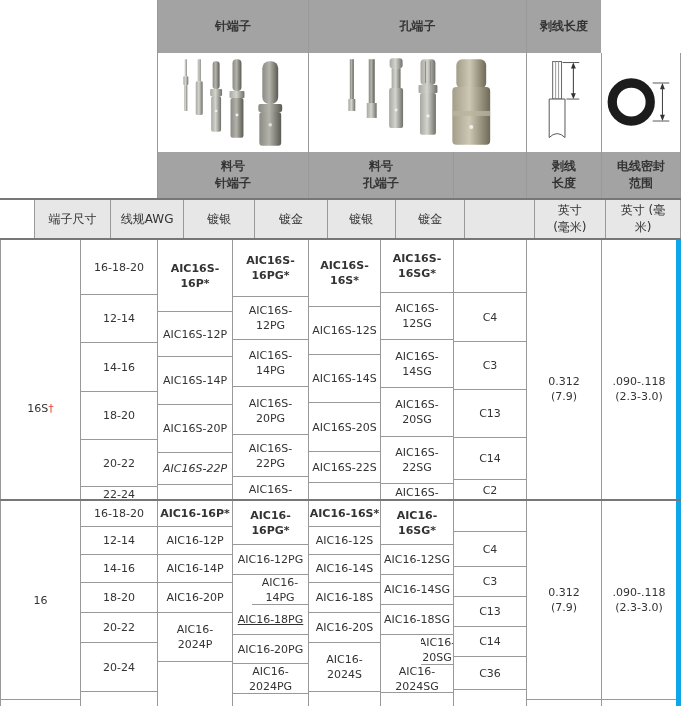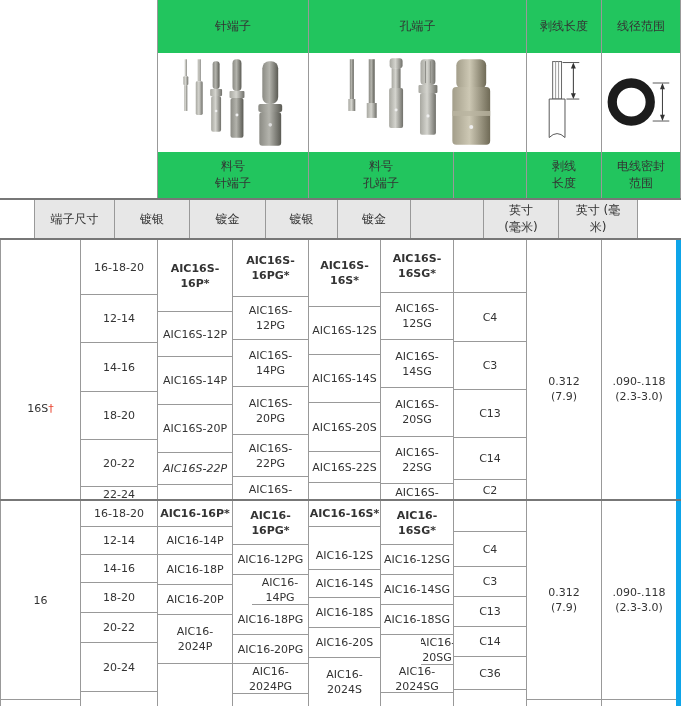--- a/index.html
+++ b/index.html
@@ -1,21 +1,21 @@
 <!DOCTYPE html>
 <html><head>
 <meta charset="utf-8">
 <style>
   html,body{margin:0;padding:0;background:#fff;}
   .page{position:relative;width:681px;height:706px;background:#fff;overflow:hidden;
         font-family:"DejaVu Sans",sans-serif;color:#333;}
   .hrow{display:flex;width:681px;box-sizing:border-box;}
   .hcell{box-sizing:border-box;display:flex;align-items:center;justify-content:center;
          text-align:center;white-space:pre-line;font-size:12px;line-height:17px;}
-  .gray{background:#22c55e;border-left:1px solid #999;}
+  .gray{background:#a3a3a3;border-left:1px solid #999;font-weight:bold;}
   .white{background:#fff;border-left:1px solid #999;}
   .blank{background:#fff;border:none;}
   .last{border-right:1px solid #999;}
   .rowA{height:53px;}
   .rowB{height:99px;}
   .rowC{height:46px;}
   .rowD{height:42px;border-top:2px solid #777;border-bottom:2px solid #777;}
   .rowD .hcell{background:#e7e7e7;border-left:1px solid #999;}
   .rowD .hcell.first{border-left:1px solid #999;margin-left:34px;}
   
@@ -40,21 +40,20 @@
 </head>
 <body>
 
 <div class="page">
 
   <div class="hrow rowA">
     <div class="hcell blank wA0"></div>
     <div class="hcell gray wA1">针端子</div>
     <div class="hcell gray wA2">孔端子</div>
     <div class="hcell gray wA3">剥线长度</div>
-    <div class="hcell gray wA4 last">线径范围</div>
   </div>
 
   <div class="hrow rowB">
     <div class="hcell blank wA0"></div>
     <div class="hcell white wA1">
       <svg width="151" height="99" viewBox="0 0 151 99">
         <defs>
           <linearGradient id="gsil" x1="0" y1="0" x2="1" y2="0">
             <stop offset="0" stop-color="#a8a8a1"></stop>
               <stop offset="0.45" stop-color="#d4d4ce"></stop>
@@ -145,20 +144,21 @@
 孔端子</div>
     <div class="hcell gray wC3"></div>
     <div class="hcell gray wC4">剥线
 长度</div>
     <div class="hcell gray wC5 last">电线密封
 范围</div>
   </div>
 
   <div class="hrow rowD">
     <div class="hcell w1 first">端子尺寸</div>
+    <div class="hcell w2">线规AWG</div>
     <div class="hcell w3">镀银</div>
     <div class="hcell w4">镀金</div>
     <div class="hcell w5">镀银</div>
     <div class="hcell w6">镀金</div>
     <div class="hcell w7"></div>
     <div class="hcell w8">英寸
 (毫米)</div>
     <div class="hcell w9 last">英寸 (毫
 米)</div>
   </div>
@@ -246,41 +246,41 @@
         <div class="c" style="height: 26px;">16-18-20</div>
         <div class="c" style="height: 28px;">12-14</div>
         <div class="c" style="height: 28px;">14-16</div>
         <div class="c" style="height: 30px;">18-20</div>
         <div class="c" style="height: 30px;">20-22</div>
         <div class="c" style="height: 49px;">20-24</div>
         <div class="c" style="height: 14px;"></div>
       </div>
     <div class="col w3">
         <div class="c bold" style="height: 26px;">AIC16-16P*</div>
+        <div class="c" style="height: 28px;">AIC16-12P</div>
         <div class="c" style="height: 28px;">AIC16-14P</div>
-        <div class="c" style="height: 30px;">AIC16-18P</div>
         <div class="c" style="height: 30px;">AIC16-20P</div>
         <div class="c" style="height: 49px;">AIC16-
 2024P</div>
         <div class="c" style="height: 14px;"></div>
       </div>
     <div class="col w4">
         <div class="c bold" style="height: 44px;">AIC16-
 16PG*</div>
         <div class="c" style="height: 30px;">AIC16-12PG</div>
         <div class="c" style="height: 30px; margin-left: 19px;">AIC16-14PG</div>
-        <div class="c" style="height: 30px;">AIC16-18PG</div>
+        <div class="c" style="height: 30px; text-decoration: underline;">AIC16-18PG</div>
         <div class="c" style="height: 29px;">AIC16-20PG</div>
         <div class="c" style="height: 30px;">AIC16-
 2024PG</div>
         <div class="c" style="height: 12px;"></div>
       </div>
     <div class="col w5">
         <div class="c bold" style="height: 26px;">AIC16-16S*</div>
-        <div class="c" style="height: 28px; margin-top: 15px;">AIC16-12S</div>
+        <div class="c" style="height: 28px;">AIC16-12S</div>
         <div class="c" style="height: 28px;">AIC16-14S</div>
         <div class="c" style="height: 30px;">AIC16-18S</div>
         <div class="c" style="height: 30px;">AIC16-20S</div>
         <div class="c" style="height: 49px;">AIC16-
 2024S</div>
         <div class="c" style="height: 14px;"></div>
       </div>
     <div class="col w6">
         <div class="c bold" style="height: 44px;">AIC16-
 16SG*</div>

